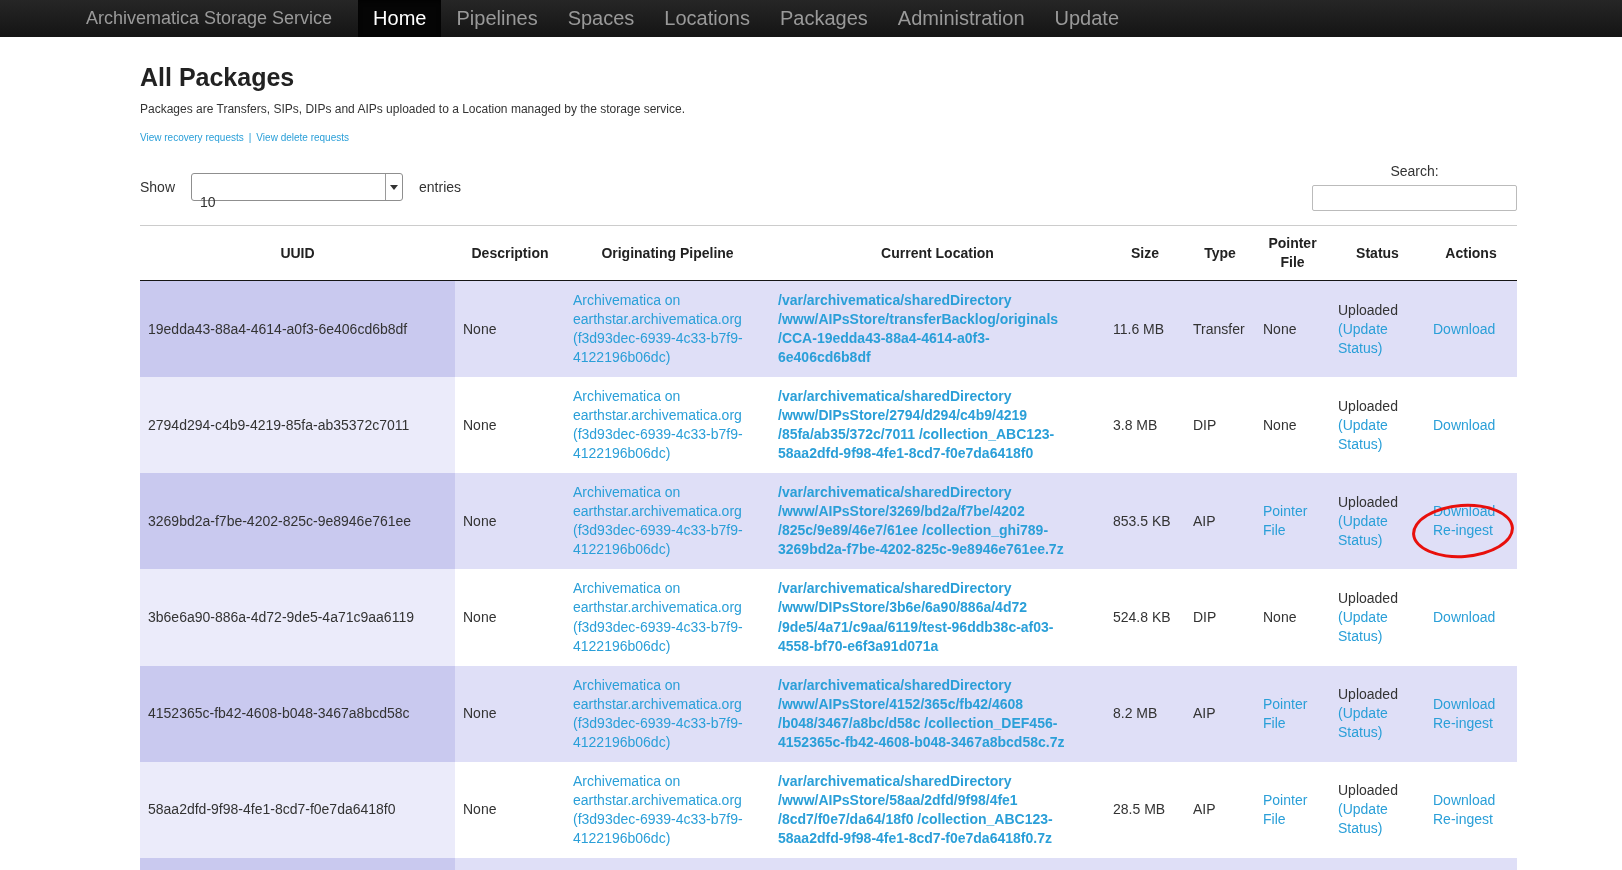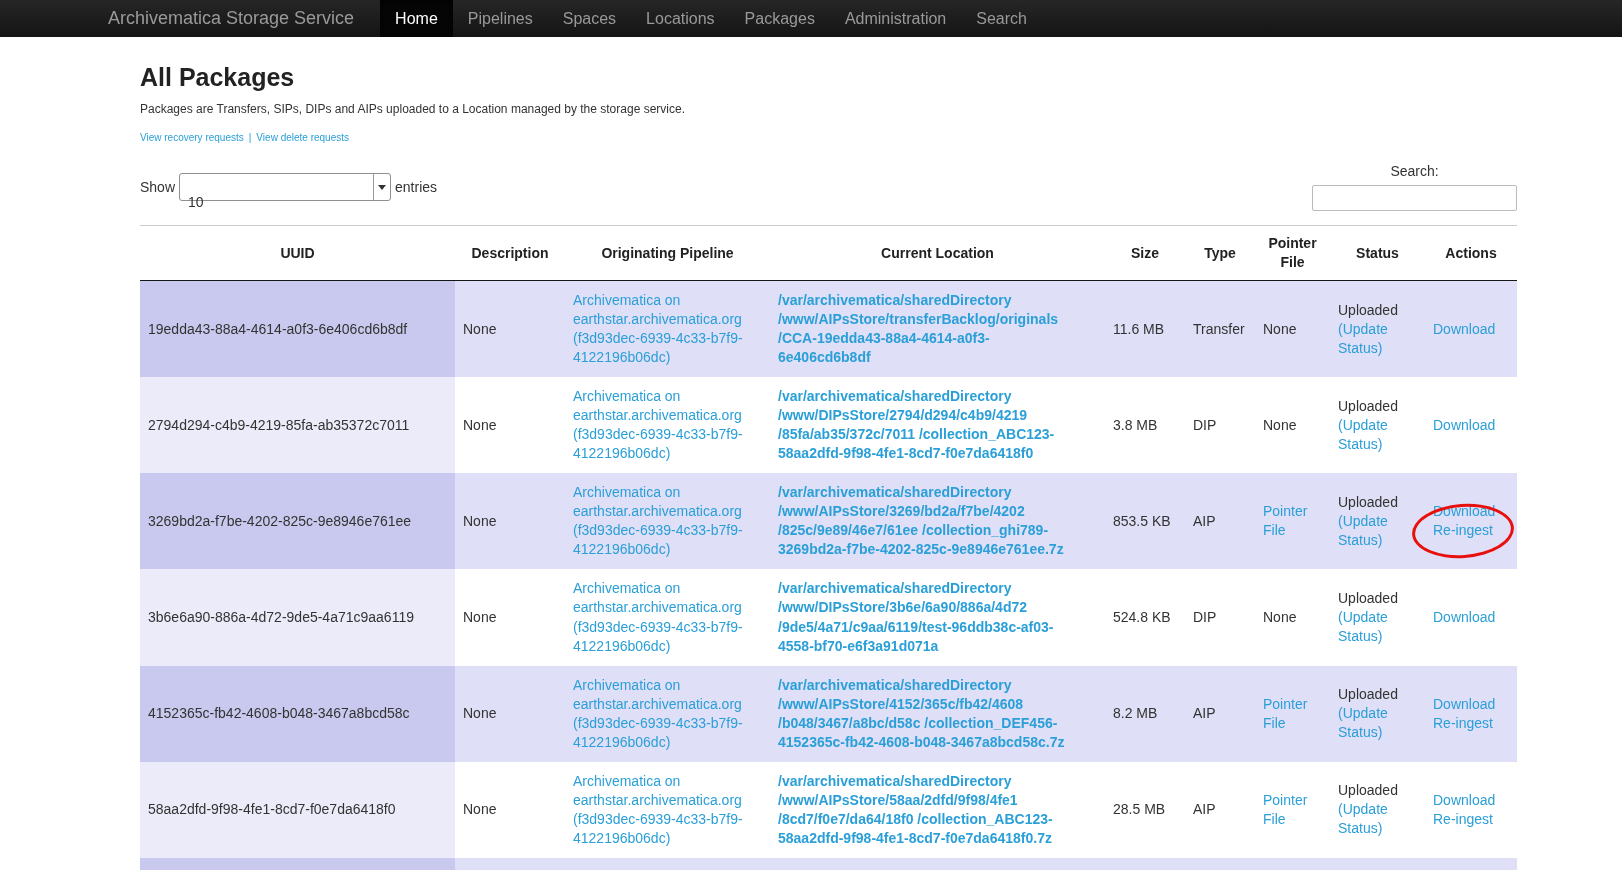--- a/index.html
+++ b/index.html
@@ -10,36 +10,36 @@
     --row-even-uuid:#ebebfa;
     --navbar-bg:#1b1b1b;
     --nav-active-bg:#050505;
     --annotation:#e8100c;
   }
   *{box-sizing:border-box;margin:0;padding:0;}
   html,body{width:1622px;height:870px;overflow:hidden;background:#fff;
     font-family:"Liberation Sans", sans-serif;}
   
   .navbar{height:37px;background:linear-gradient(#262626,#141414);
-    display:flex;align-items:stretch;padding-left:108px;}
+    display:flex;align-items:stretch;padding-left:86px;}
   .brand{color:#9a9a9a;font-size:18px;line-height:37px;margin-right:26px;white-space:nowrap;}
-  .nav-item{color:#999;font-size:16px;line-height:37px;padding:0 15px;
+  .nav-item{color:#999;font-size:20px;line-height:37px;padding:0 15px;
     text-decoration:none;white-space:nowrap;display:block;}
   .nav-item.active{background:var(--nav-active-bg);color:#fff;
     box-shadow:inset 0 2px 4px rgba(0,0,0,.6);}
   
   .container{width:1377px;margin-left:140px;}
   h1{font-size:25px;font-weight:bold;color:#222;margin:26px 0 10px;}
   .intro{font-size:12px;color:#333;margin:0 0 16px;}
   .req-links{font-size:10px;margin:12px 0 20px;color:var(--link);}
   .req-links a{color:var(--link);text-decoration:none;}
   .req-links .sep{margin:0 5px;}
   
   .controls{display:flex;justify-content:space-between;align-items:center;margin:0 0 14px;}
-  .show-wrap{display:flex;align-items:center;gap:4px;font-size:14px;color:#333;}
+  .show-wrap{display:flex;align-items:center;gap:16px;font-size:14px;color:#333;}
   .fake-select{width:212px;height:28px;border:1px solid #8f8f8f;border-radius:3px;
     background:#fff;position:relative;display:flex;align-items:center;cursor:pointer;}
   .fake-select .value{font-size:14px;color:#333;padding-left:8px;margin-top:29px;}
   .fake-select .caret-box{position:absolute;right:0;top:0;bottom:0;width:17px;
     border-left:1px solid #9a9a9a;display:flex;align-items:center;justify-content:center;}
   .fake-select .caret-box:before{content:"";width:0;height:0;
     border-left:4px solid transparent;border-right:4px solid transparent;
     border-top:5px solid #333;}
   .search-wrap{display:flex;align-items:center;gap:6px;font-size:14px;color:#333;flex-direction:column;}
   .search-wrap input{width:205px;height:26px;border:1px solid #bbb;border-radius:2px;
@@ -71,21 +71,21 @@
 
 <div class="navbar">
   <span class="brand">Archivematica Storage Service</span>
   <nav id="nav-items" style="display: flex;">
       <a class="nav-item active" href="#">Home</a>
       <a class="nav-item" href="#">Pipelines</a>
       <a class="nav-item" href="#">Spaces</a>
       <a class="nav-item" href="#">Locations</a>
       <a class="nav-item" href="#">Packages</a>
       <a class="nav-item" href="#">Administration</a>
-      <a class="nav-item" href="#">Search</a>
+      <a class="nav-item" href="#">Update</a>
     </nav>
 </div>
 
 <div class="container">
   <h1>All Packages</h1>
   <p class="intro">Packages are Transfers, SIPs, DIPs and AIPs uploaded to a Location managed by the storage service.</p>
   <p class="req-links">
     <a href="#">View recovery requests</a><span class="sep">|</span><a href="#">View delete requests</a>
   </p>
 

